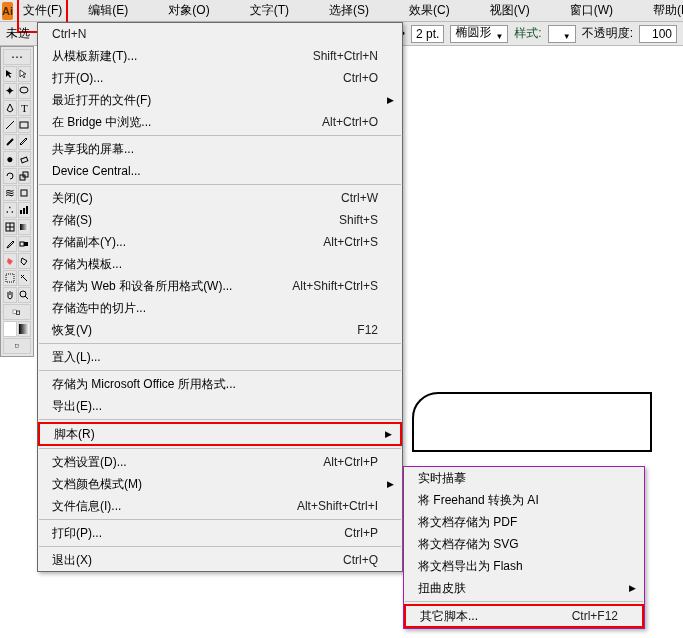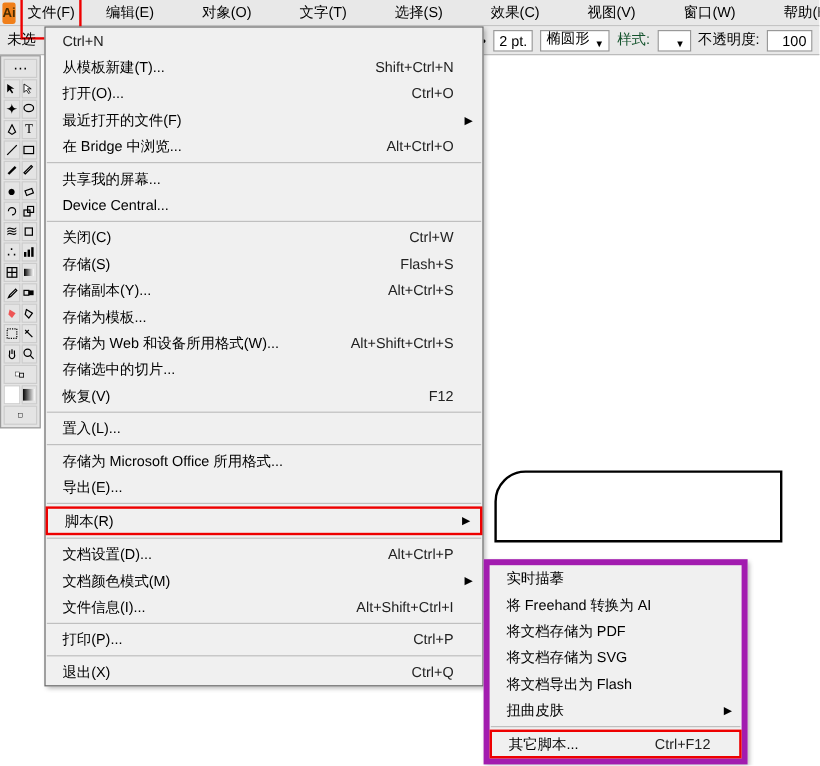--- a/index.html
+++ b/index.html
@@ -22,21 +22,21 @@
 .tool{width:14px;height:16px;background:#e4e4e4;border:1px solid #ccc;display:flex;align-items:center;justify-content:center;cursor:default}
 .tool.wide{width:30px}
 .tool svg{width:10px;height:10px}
 .dropdown{position:absolute;left:37px;top:22px;width:366px;background:#f0f0f0;border:1px solid #6a6a6a;box-shadow:2px 2px 4px rgba(0,0,0,.3)}
 .di{display:flex;align-items:center;height:22px;padding:0 24px 0 14px;cursor:default;position:relative}
 .di .txt{flex:1;white-space:nowrap}
 .di .sc{color:#222;white-space:nowrap}
 .di .arrow{position:absolute;right:8px;font-size:9px}
 .dsep{height:1px;background:#bfbfbf;margin:2px 1px}
 .di.hl-red{border:2px solid #e00;height:24px}
-.submenu{position:absolute;left:403px;top:466px;width:220px;background:#f0f0f0;border:5px solid #a21caf;box-shadow:2px 2px 4px rgba(0,0,0,.3)}
+.submenu{position:absolute;left:403px;top:466px;width:242px;background:#f0f0f0;border:1px solid #a21caf;box-shadow:2px 2px 4px rgba(0,0,0,.3)}
 .canvas-shape{position:absolute;left:412px;top:392px;width:240px;height:60px;border:2px solid #000;border-top-left-radius:26px}
 </style>
 </head>
 <body>
 
 <div class="menubar">
   <div class="ai-logo">Ai</div>
   <div class="menu-item hl">文件(F)</div>
   <div class="menu-item">编辑(E)</div>
   <div class="menu-item">对象(O)</div>
@@ -302,21 +302,21 @@
     <div class="di">
       <span class="txt">Device Central...</span>
     </div>
     <div class="dsep"></div>
     <div class="di">
       <span class="txt">关闭(C)</span>
       <span class="sc">Ctrl+W</span>
     </div>
     <div class="di">
       <span class="txt">存储(S)</span>
-      <span class="sc">Flash+S</span>
+      <span class="sc">Shift+S</span>
     </div>
     <div class="di">
       <span class="txt">存储副本(Y)...</span>
       <span class="sc">Alt+Ctrl+S</span>
     </div>
     <div class="di">
       <span class="txt">存储为模板...</span>
     </div>
     <div class="di">
       <span class="txt">存储为 Web 和设备所用格式(W)...</span>

